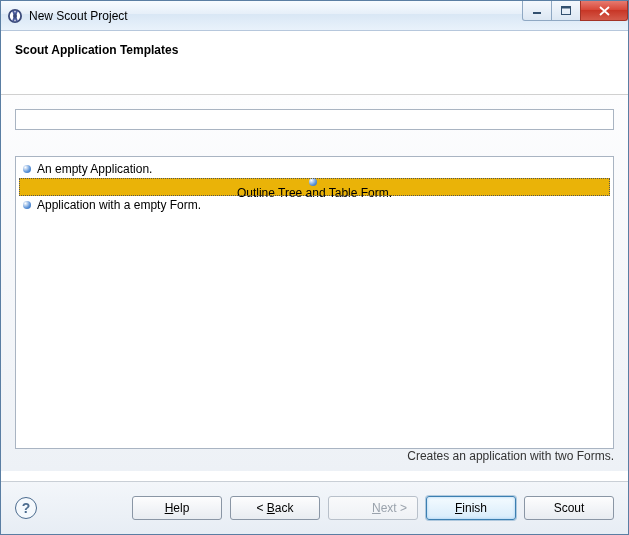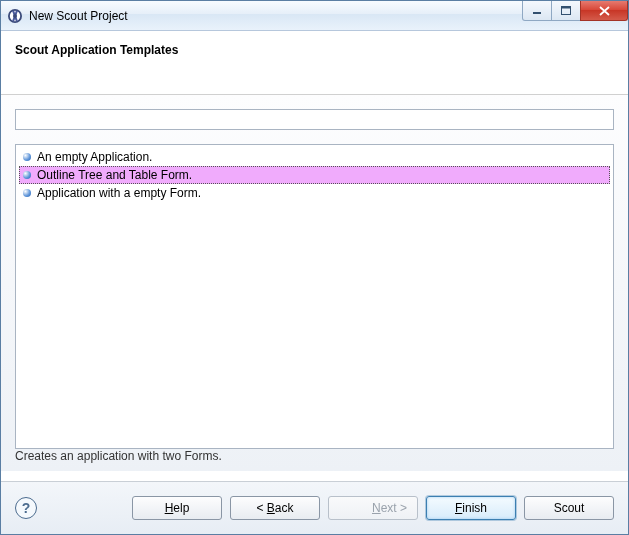--- a/index.html
+++ b/index.html
@@ -80,21 +80,21 @@
   }
   .filter-input {
     width: 100%;
     height: 21px;
     border: 1px solid #a9b4c2;
     padding: 2px 4px;
     font-family: inherit; font-size: 12px;
     background: #fff;
   }
   .list-box {
-    margin-top: 14px;
+    margin-top: 26px;
     flex: 1;
     border: 1px solid #a9b4c2;
     background: #fff;
     padding: 3px 3px;
     overflow: auto;
   }
   .list-item {
     display: flex; align-items: center;
     height: 18px;
     padding: 0 2px;
@@ -103,24 +103,26 @@
   .list-item .bullet {
     width: 8px; height: 8px;
     border-radius: 50%;
     background: radial-gradient(circle at 30% 30%, #ffffff, #5a92d8 60%, #2e66b0);
     margin: 0 6px 0 2px;
     flex-shrink: 0;
   }
   .list-item.selected {
     outline: 1px dotted #555;
     outline-offset: -1px;
-    background: #f0abfc;
+    background: #eab308;
+    flex-direction: column;
   }
   .desc {
     color: #333;
+    text-align: right;
   }
 
   
   .sep {
     height: 1px;
     background: #c9cfd6;
     margin: 10px 0 0 0;
   }
   .button-bar {
     height: 52px;

